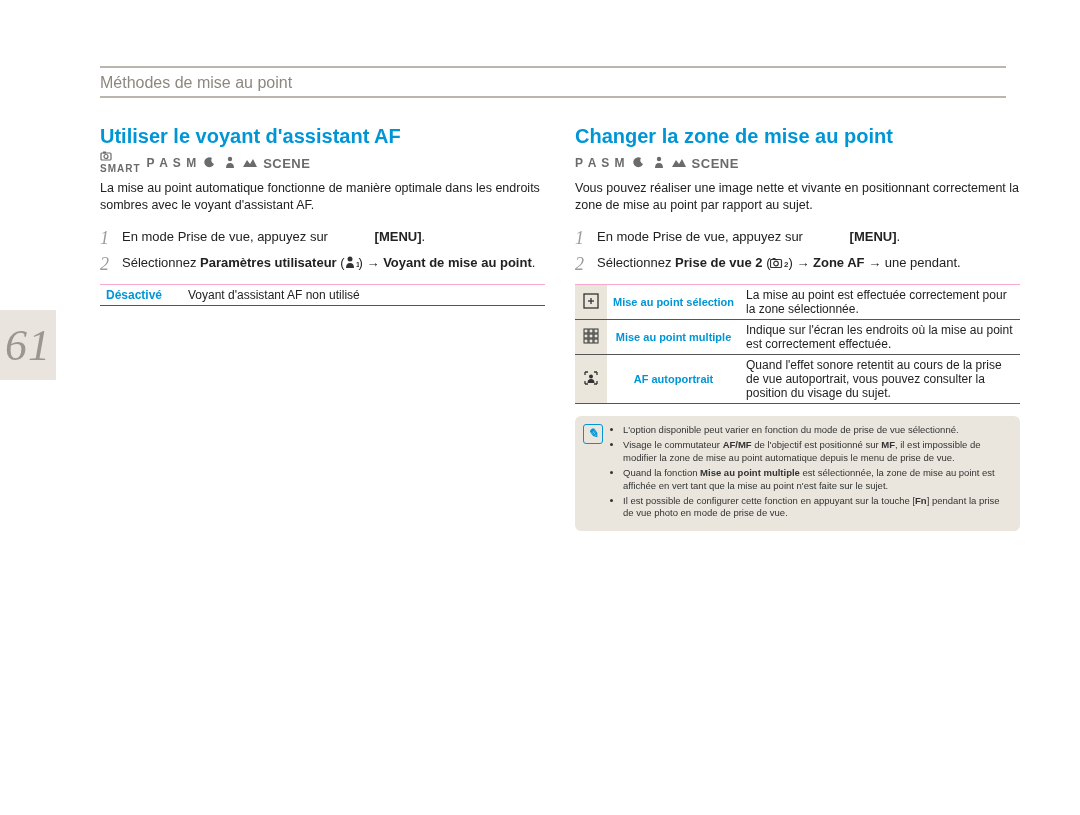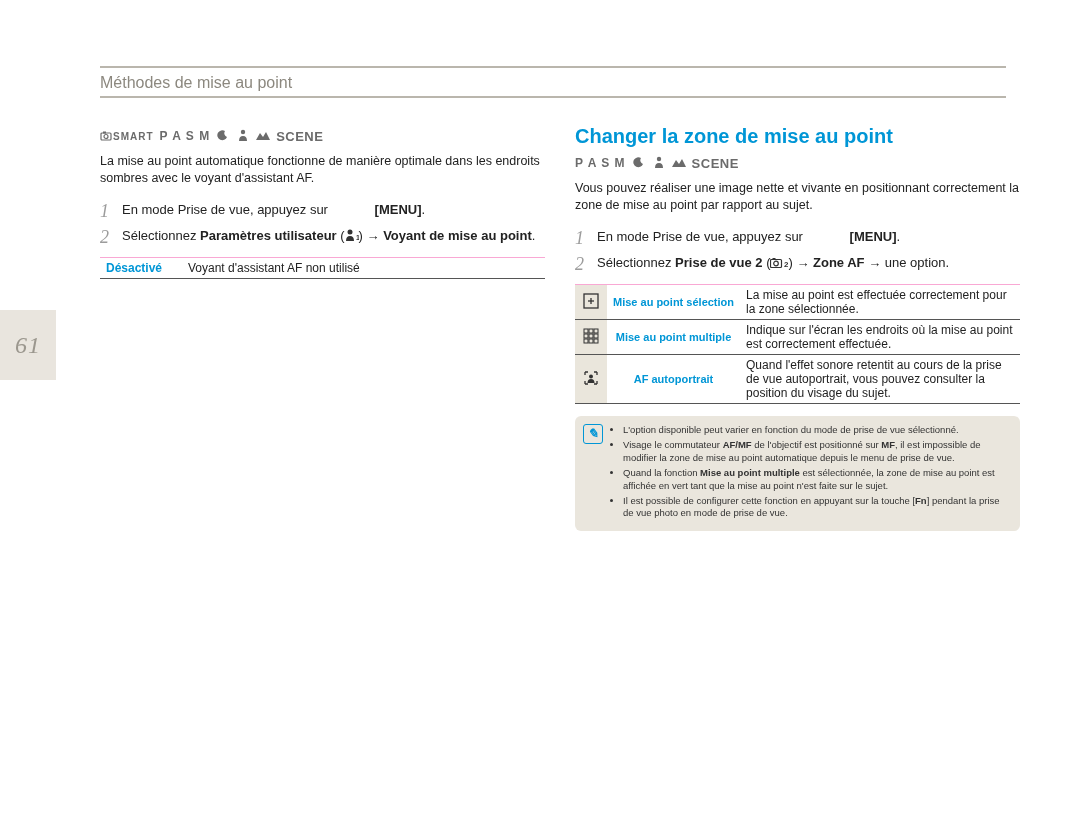--- a/index.html
+++ b/index.html
@@ -20,21 +20,21 @@
   }
   .page-tab {
     position: absolute;
     left: 0;
     top: 310px;
     width: 56px;
     height: 70px;
     background: #e9e5de;
     font-family: Georgia, 'Times New Roman', serif;
     font-style: italic;
-    font-size: 24px;
+    font-size: 44px;
     color: #9b978e;
     display: flex;
     align-items: center;
     justify-content: center;
     letter-spacing: 1px;
   }
   .header-bar {
     position: absolute;
     top: 66px;
     left: 100px;
@@ -160,41 +160,42 @@
     border: 1.5px solid #0096d6;
     border-radius: 3px;
     color: #0096d6;
     display:flex; align-items:center; justify-content:center;
     font-family: Georgia, serif; font-style: italic; font-weight:bold;
     font-size: 13px;
   }
   .note-box ul { margin:0; padding-left: 14px; }
   .note-box li { margin-bottom: 3px; }
   .smart-cam {
-    display:inline-flex; align-items:flex-end; gap:1px;
-    font-size:10px; font-weight:bold; color:#6b6b6b;
+    display:inline-flex; align-items:flex-start; gap:1px;
+    font-size:10px; font-weight:bold; color:#6b6b6b;flex-direction:column;
   }
   .smart-cam svg { position:relative; top:-1px; }
 </style>
 </head>
 <body>
 
 <div class="page">
 
   <div class="page-tab">
     <span>61</span>
   </div>
 
   <div class="header-bar">
     <span>Méthodes de mise au point</span>
   </div>
 
   <div class="columns">
 
     <div class="col">
+      <h2 class="section-title">Utiliser le voyant d'assistant AF</h2>
 
       <div class="mode-line">
         <span class="smart-cam">
           <svg width="12" height="10" viewBox="0 0 12 10">
               <rect x="1" y="2" width="10" height="7" rx="1" fill="none" stroke="#6b6b6b" stroke-width="1.2"></rect>
               <rect x="3" y="0.5" width="3" height="2" fill="#6b6b6b"></rect>
               <circle cx="6" cy="5.5" r="2" fill="none" stroke="#6b6b6b" stroke-width="1.2"></circle>
             </svg>
           <span>SMART</span>
         </span>
@@ -272,21 +273,21 @@
       <ol class="steps">
         <li>
           <span>En mode Prise de vue, appuyez sur </span><span class="key">[MENU]</span><span>.</span>
         </li>
         <li>
           <span>Sélectionnez </span><span class="bold">Prise de vue 2</span><span> (</span><span style="display:inline-block;vertical-align:-2px;"><svg width="18" height="12" viewBox="0 0 18 12">
                 <rect x="0.5" y="2.5" width="11" height="8" rx="1" fill="none" stroke="#333" stroke-width="1.2"></rect>
                 <rect x="2.5" y="1" width="3" height="2" fill="#333"></rect>
                 <circle cx="6" cy="6.5" r="2.3" fill="none" stroke="#333" stroke-width="1.2"></circle>
                 <text x="14" y="10" font-size="8" font-weight="bold" fill="#333">2</text>
-              </svg></span><span>) → </span><span class="bold">Zone AF</span><span> → une option.</span>
+              </svg></span><span>) → </span><span class="bold">Zone AF</span><span> → une pendant.</span>
         </li>
       </ol>
 
       <table class="opts wide">
         <tbody>
             <tr>
           <td class="icon-cell"><span class="icon-box">
                   <svg width="16" height="16" viewBox="0 0 16 16">
                     <rect x="1" y="1" width="14" height="14" fill="none" stroke="#333" stroke-width="1.3"></rect>
                     <line x1="5" y1="8" x2="11" y2="8" stroke="#333" stroke-width="1.3"></line>

